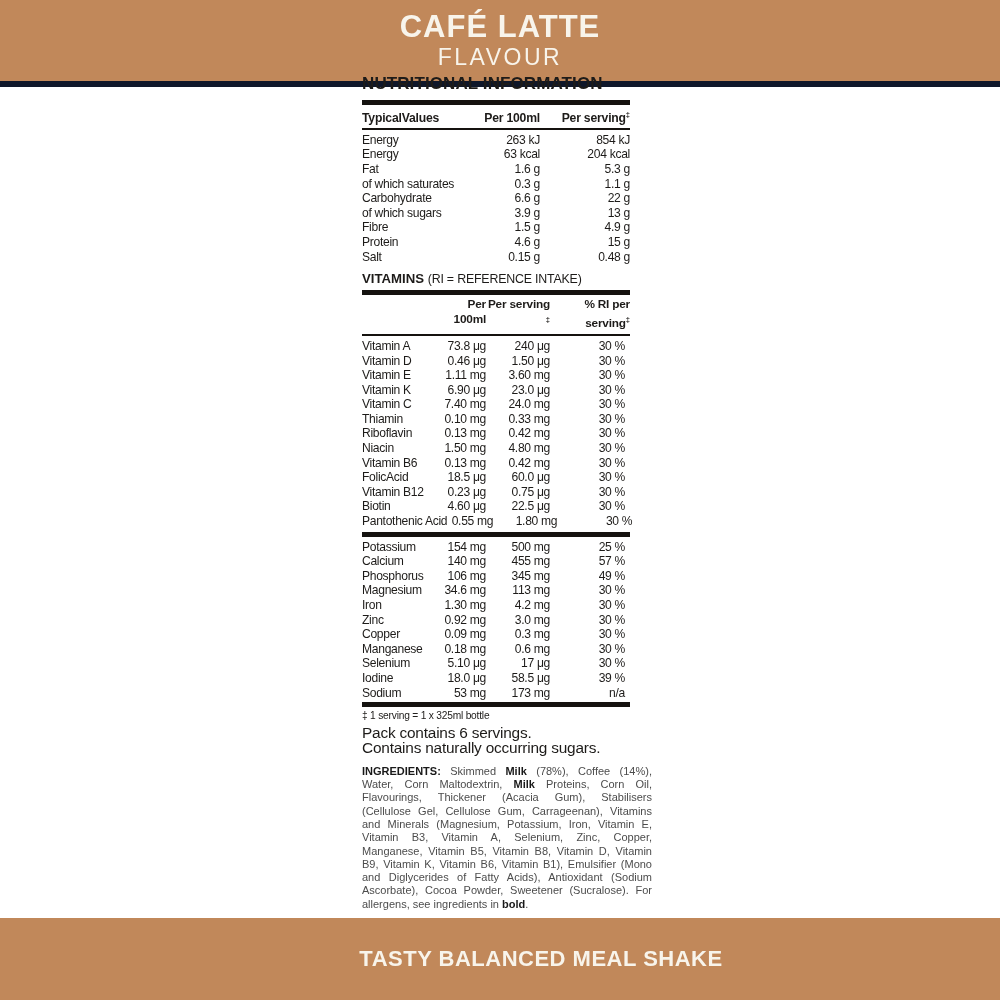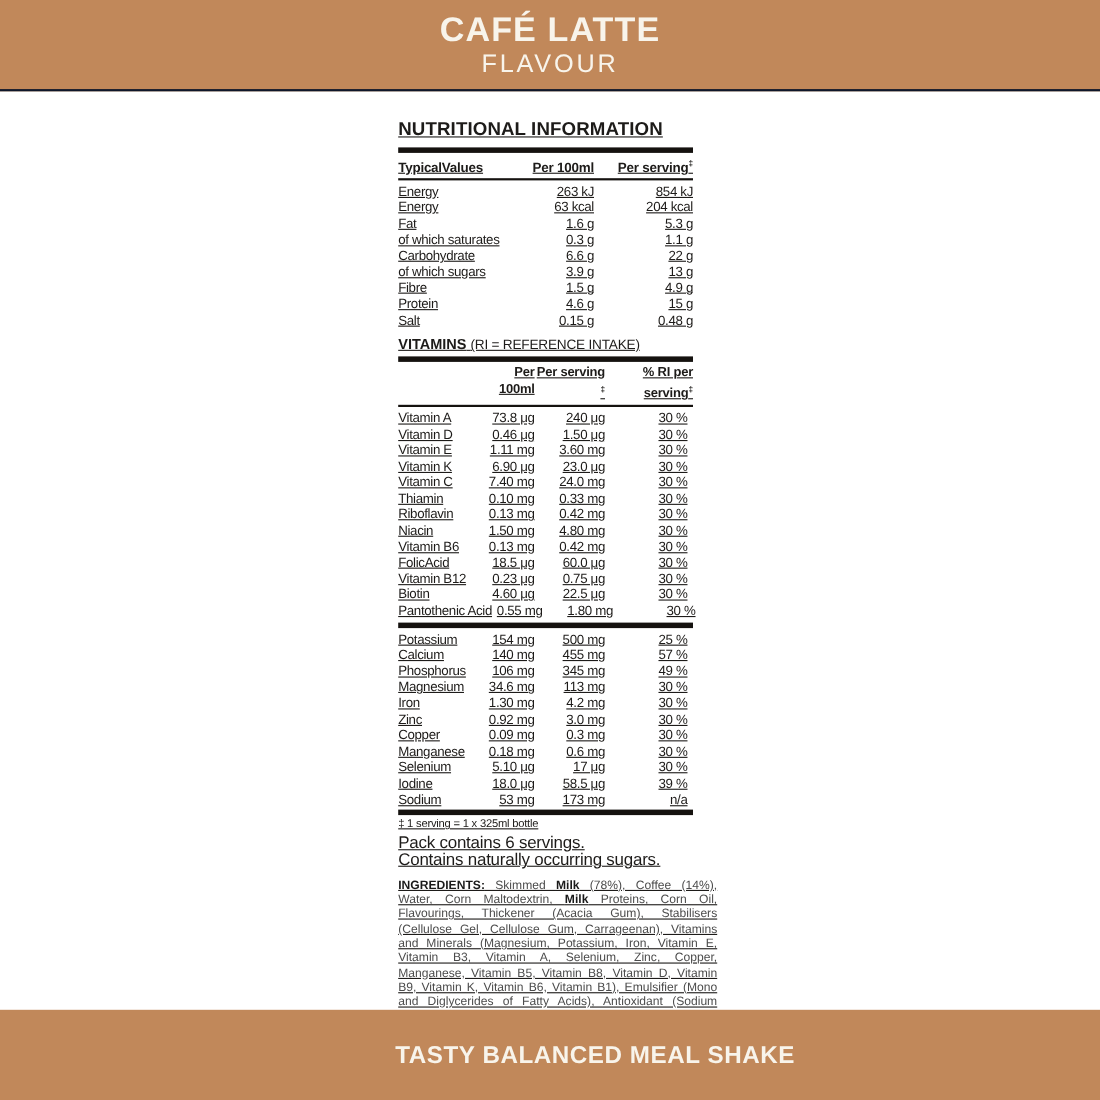--- a/index.html
+++ b/index.html
@@ -3,27 +3,27 @@
 <meta charset="utf-8">
 <style>
   html,body{margin:0;padding:0;}
   body{
     width:1000px;height:1000px;position:relative;background:#ffffff;
     font-family:"Liberation Sans", sans-serif;overflow:hidden;
     --brown:#c1885a;--cream:#f8f4eb;--ink:#1d1b19;--rule:#15120f;--gray:#4c4c4c;
   }
   .banner{position:absolute;left:0;width:1000px;background:var(--brown);
     display:flex;flex-direction:column;align-items:center;justify-content:center;}
-  .banner-top{top:0;height:81px;border-bottom:2px solid #0f172a;}
+  .banner-top{top:0;height:81px;border-bottom:6px solid #0f172a;}
   .banner-bottom{top:918px;height:82px;padding-left:41px;}
   .banner-title{color:var(--cream);font-weight:bold;font-size:31px;letter-spacing:1px;line-height:1.05;}
   .banner-sub{color:var(--cream);font-weight:normal;font-size:23px;letter-spacing:2.5px;line-height:1.1;margin-top:2px;}
   .banner-bottom-text{color:var(--cream);font-weight:bold;font-size:22px;letter-spacing:0.5px;}
 
-  .content{position:absolute;left:362px;top:98px;width:268px;color:var(--ink);text-decoration:underline;}
+  .content{position:absolute;left:362px;top:64px;width:268px;color:var(--ink);}
   .ni-title{font-size:17px;font-weight:bold;letter-spacing:0.1px;margin-top:10px;line-height:20px;white-space:nowrap;}
   .rule-thick{height:5px;background:var(--rule);}
   .rule-thin{height:1.8px;background:var(--rule);}
   .r1{margin-top:6px;} .r2{margin-top:2px;} .r3{margin-top:3px;}
 
   .hdr-row,.row{display:flex;align-items:baseline;}
   .hdr-row{font-weight:bold;font-size:12.2px;letter-spacing:-0.2px;line-height:15px;margin-top:2px;}
   .rows{margin-top:3px;}
   .row{font-size:12.1px;letter-spacing:-0.3px;line-height:14.6px;white-space:nowrap;}
 

